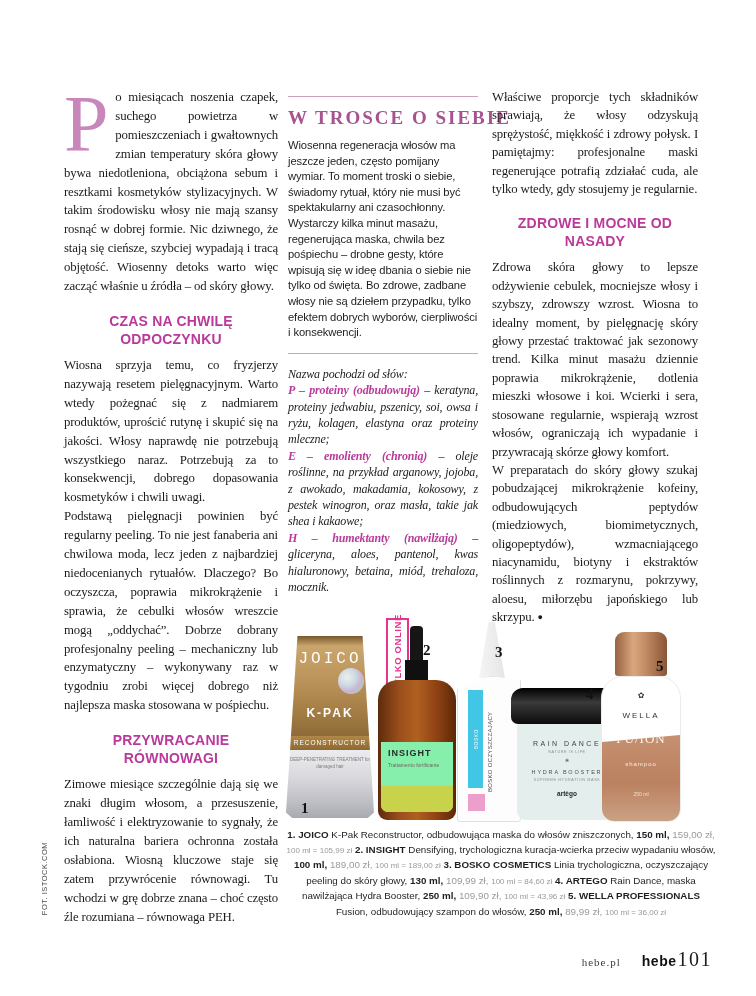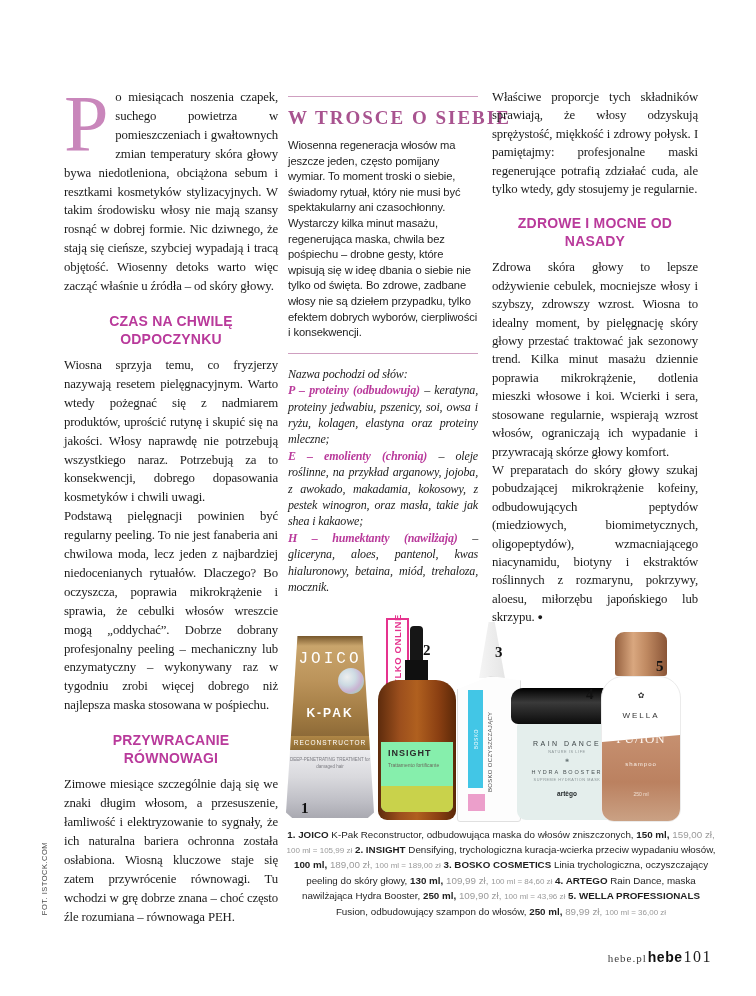--- a/index.html
+++ b/index.html
@@ -184,22 +184,22 @@
     position:absolute; left:286px; top:828px; width:430px;
     font-family:"Liberation Sans", sans-serif;
     font-size:9.8px; line-height:14.6px; text-align:center; color:#1f1f1f;
   }
   .caption .s-b  { font-weight:bold; }
   .caption .s-p  { color:#9a9a9a; }
   .caption .s-ps { color:#9a9a9a; font-size:8px; }
   
   .footer { position:absolute; right:44px; top:948px; display:flex; align-items:baseline; gap:1px; }
   .footer .site { font-family:"Liberation Serif",serif; font-size:11px; letter-spacing:1px; color:#3d3d3d; }
-  .footer .logo { font-family:"Liberation Sans",sans-serif; font-weight:bold; font-size:14px; color:#101010; letter-spacing:.5px; }
-  .footer .pnum { font-family:"Liberation Serif",serif; font-size:16px; letter-spacing:1.5px; color:#1d1d1d; }
+  .footer .logo { font-family:"Liberation Sans",sans-serif; font-weight:bold; font-size:14px; color:#101010; letter-spacing:.5px;margin-left:20px; }
+  .footer .pnum { font-family:"Liberation Serif",serif; font-size:20px; letter-spacing:1.5px; color:#1d1d1d; }
 </style>
 </head>
 <body>
 
 <div class="page">
 
   <div class="credit">FOT. ISTOCK.COM</div>
 
   <div class="col col-left">
     <p class="body"><span class="dropcap">P</span><span>o miesiącach noszenia czapek, suchego powietrza w pomieszczeniach i gwałtownych zmian temperatury skóra głowy bywa niedotleniona, obciążona sebum i resztkami kosmetyków stylizacyjnych. W takim środowisku włosy nie mają szansy rosnąć w dobrej formie. Nic dziwnego, że stają się cieńsze, szybciej wypadają i tracą objętość. Wiosenny detoks warto więc zacząć właśnie u źródła – od skóry głowy.</span></p>

